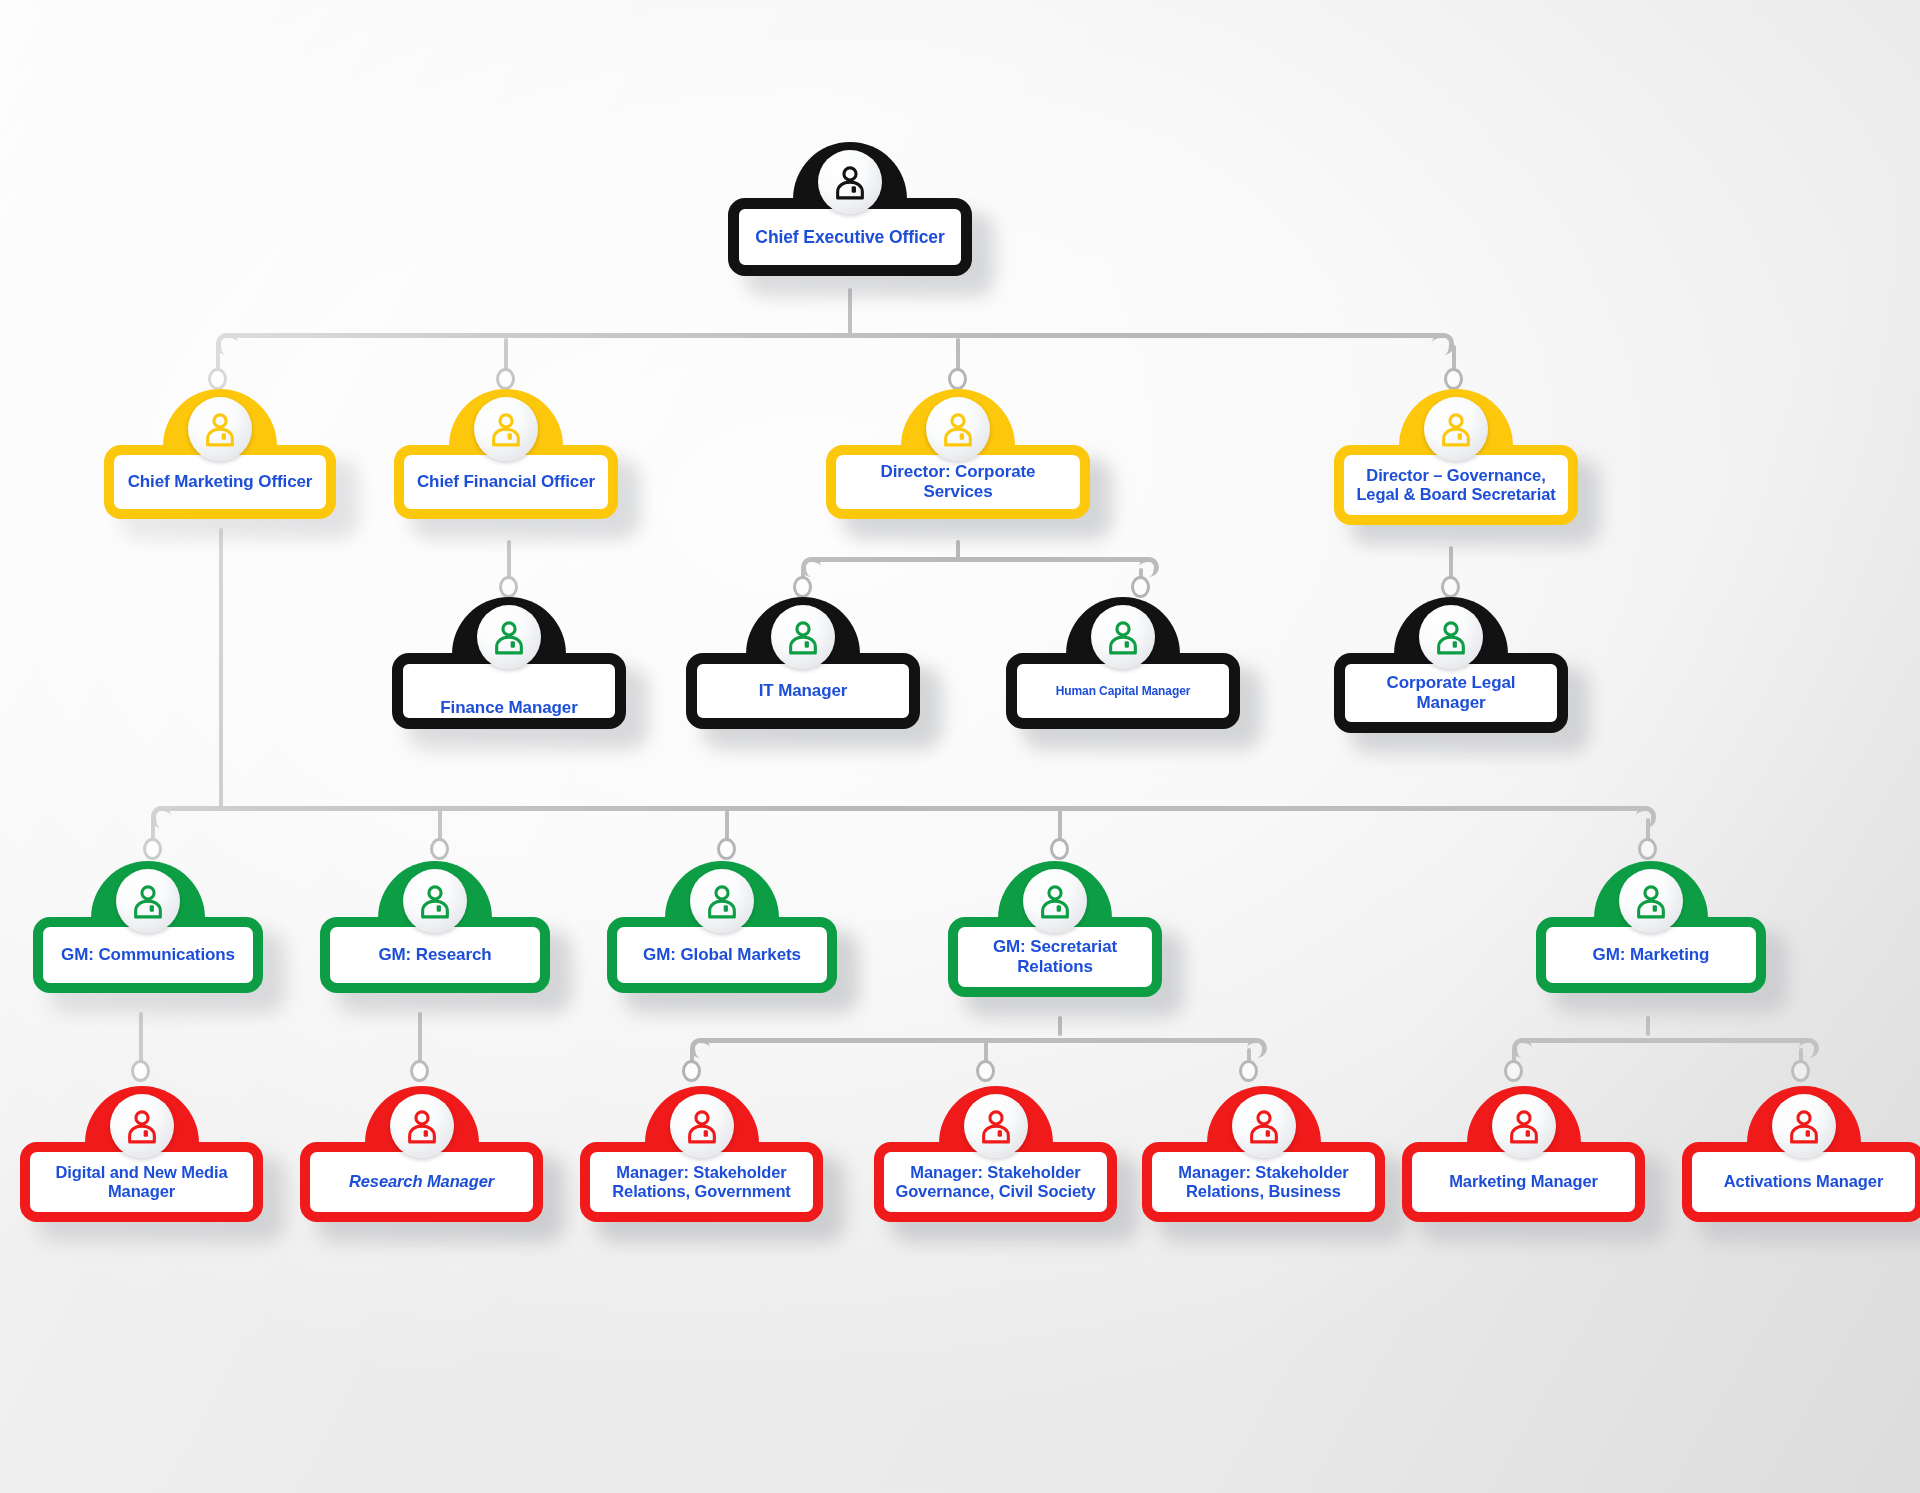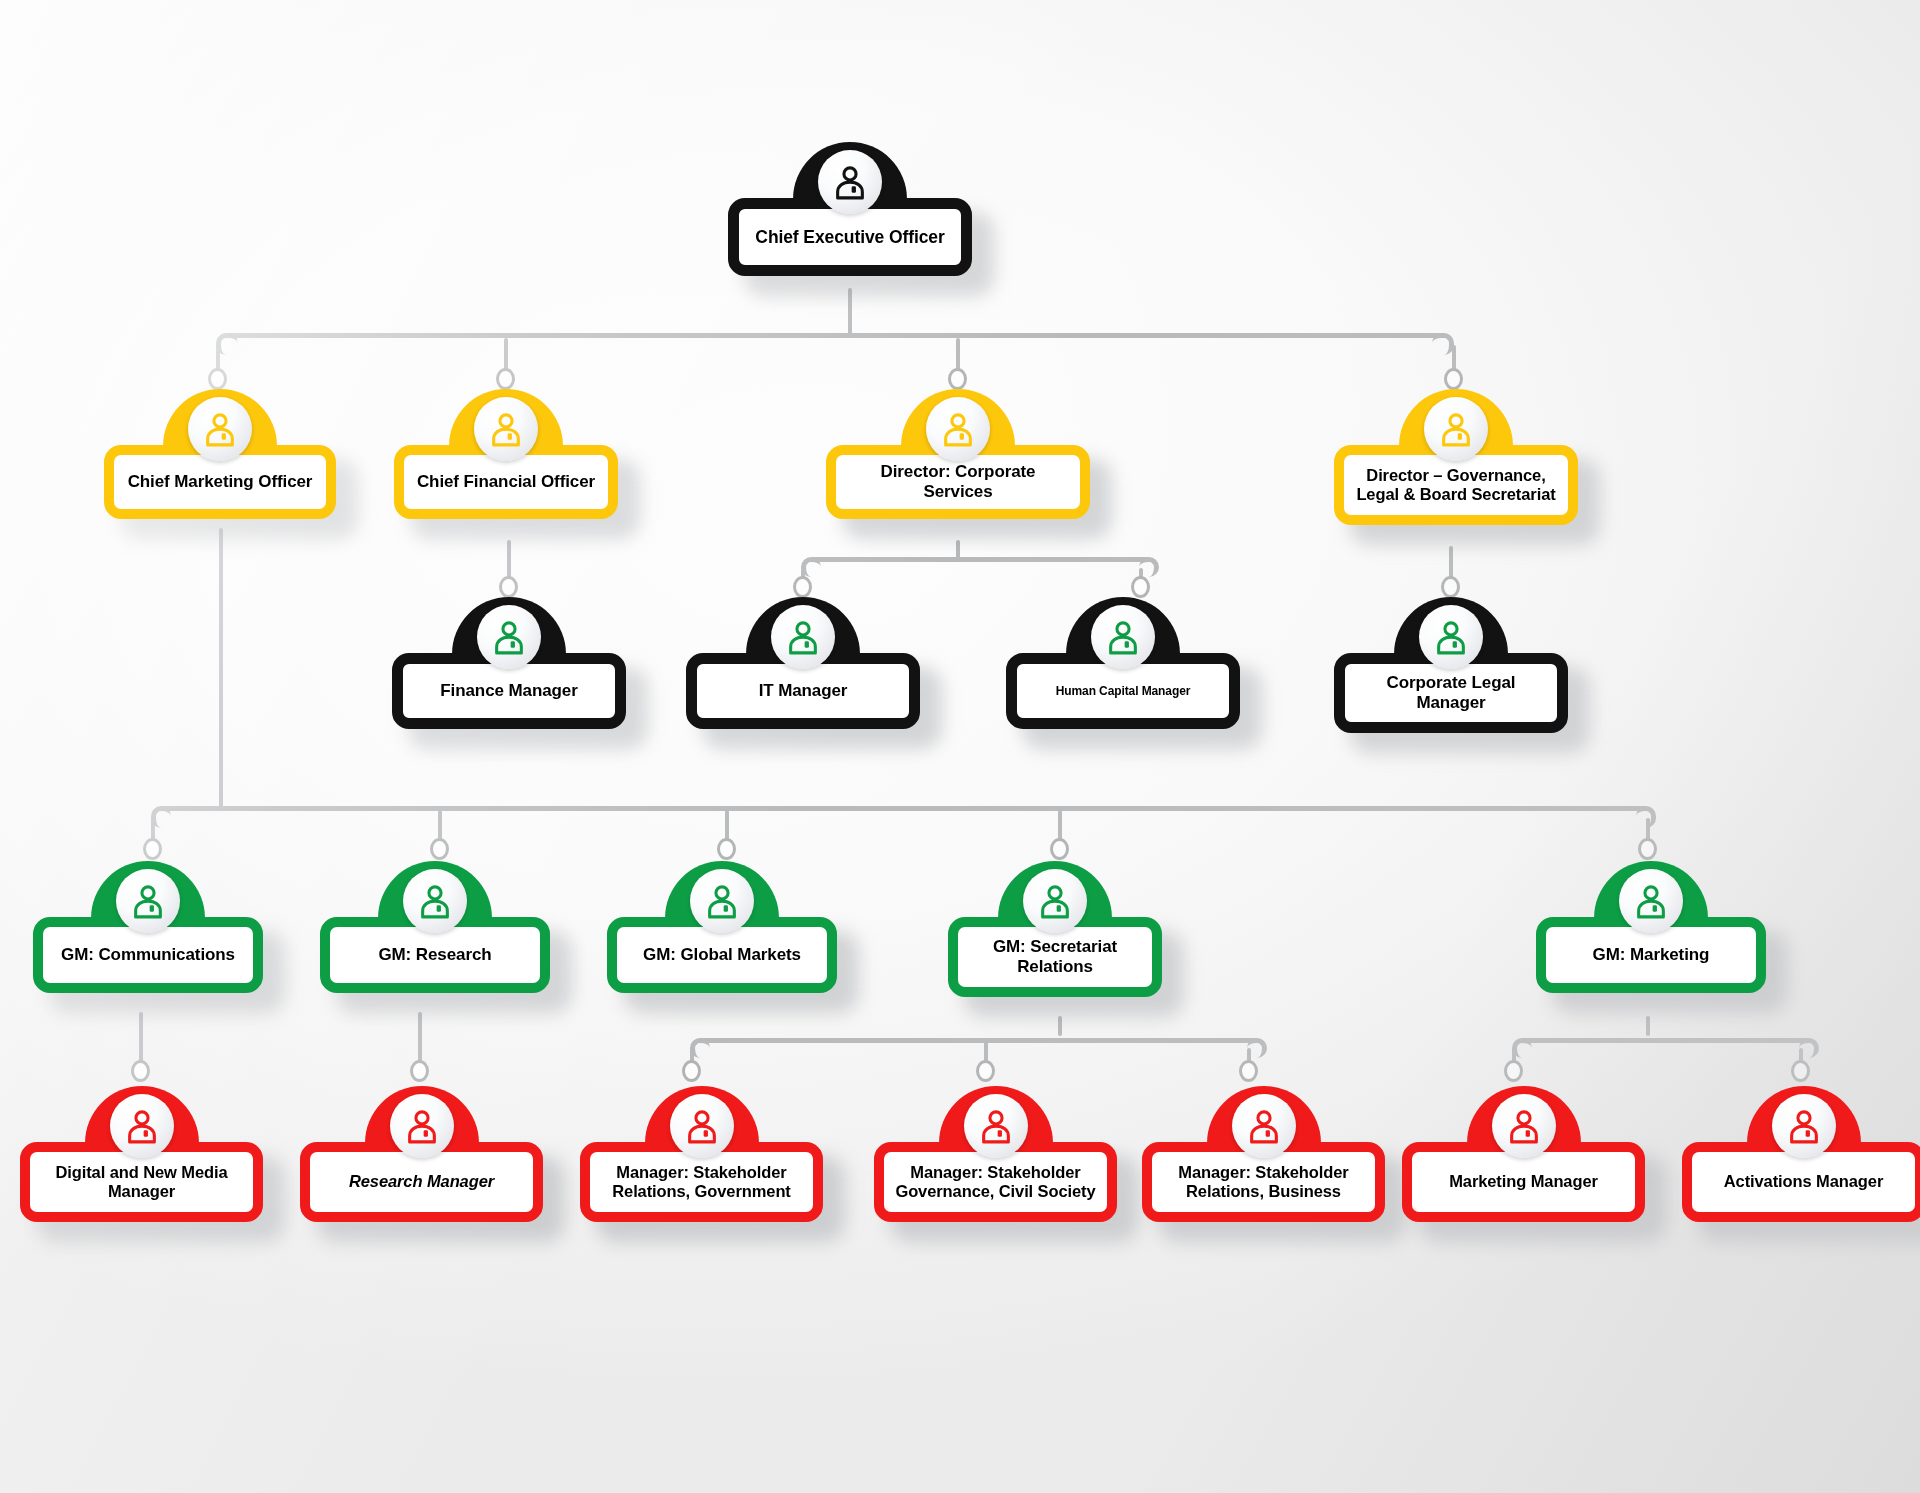--- a/index.html
+++ b/index.html
@@ -105,21 +105,21 @@
     align-items: center;
     justify-content: center;
     text-align: center;
     z-index: 2;
   }
 
   .plate span {
     font-weight: bold;
     font-size: 17.5px;
     line-height: 1.18;
-    color: #000000;
+    color: #1d4ed8;
     letter-spacing: -0.1px;
     padding: 0 10px;
   }
 
   
   .nshadow {
     position: absolute;
     z-index: 0;
     background: rgba(120,124,130,0.30);
     filter: blur(9px);
@@ -287,21 +287,21 @@
       <div class="node c-black" style="left: 392px; top: 597px; width: 234px;">
         <div class="nshadow" style="left: 16px; top: 70px; width: 240px; height: 82px;"></div>
         <div class="hood"></div>
         <div class="avatar">
           <svg viewBox="0 0 32 32">
             <circle cx="16" cy="9.2" r="5.1" fill="none" stroke="#0d9e45" stroke-width="2.6"></circle>
             <path d="M5.6 29.4 V24.2 C5.6 19.3 10.2 16.1 16 16.1 C21.8 16.1 26.4 19.3 26.4 24.2 V29.4 Z" fill="none" stroke="#0d9e45" stroke-width="2.6" stroke-linejoin="round"></path>
             <rect x="17.4" y="19.6" width="3.6" height="5.4" rx="1.1" fill="#0d9e45"></rect>
           </svg>
         </div>
-        <div class="plate" style="height: 76px;">
+        <div class="plate" style="height: 76px; align-items: flex-end;">
           <span style="font-size: 17px;">Finance Manager</span>
         </div>
       </div>
       <div class="node c-black" style="left: 686px; top: 597px; width: 234px;">
         <div class="nshadow" style="left: 16px; top: 70px; width: 240px; height: 82px;"></div>
         <div class="hood"></div>
         <div class="avatar">
           <svg viewBox="0 0 32 32">
             <circle cx="16" cy="9.2" r="5.1" fill="none" stroke="#0d9e45" stroke-width="2.6"></circle>
             <path d="M5.6 29.4 V24.2 C5.6 19.3 10.2 16.1 16 16.1 C21.8 16.1 26.4 19.3 26.4 24.2 V29.4 Z" fill="none" stroke="#0d9e45" stroke-width="2.6" stroke-linejoin="round"></path>

